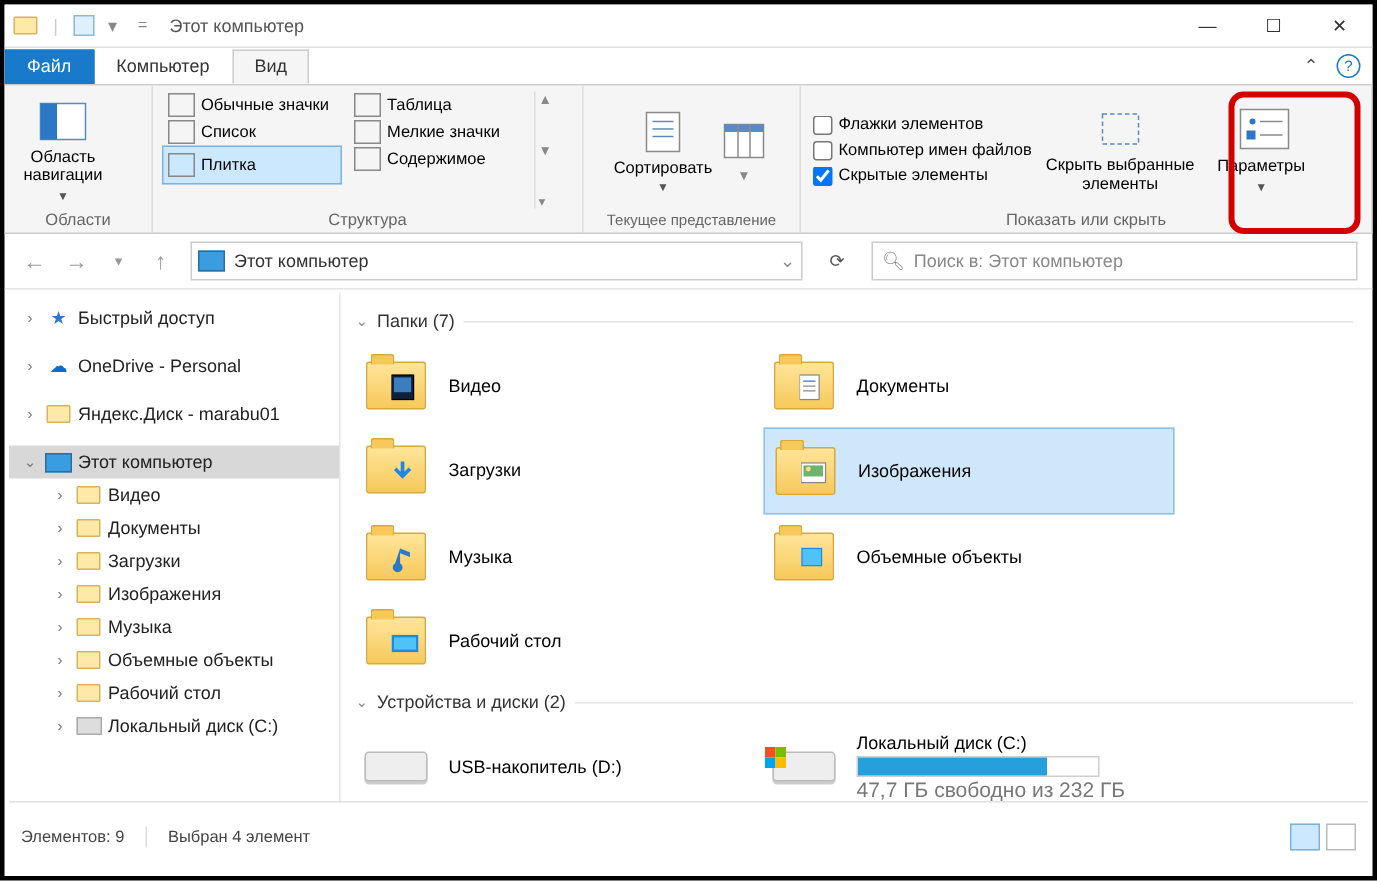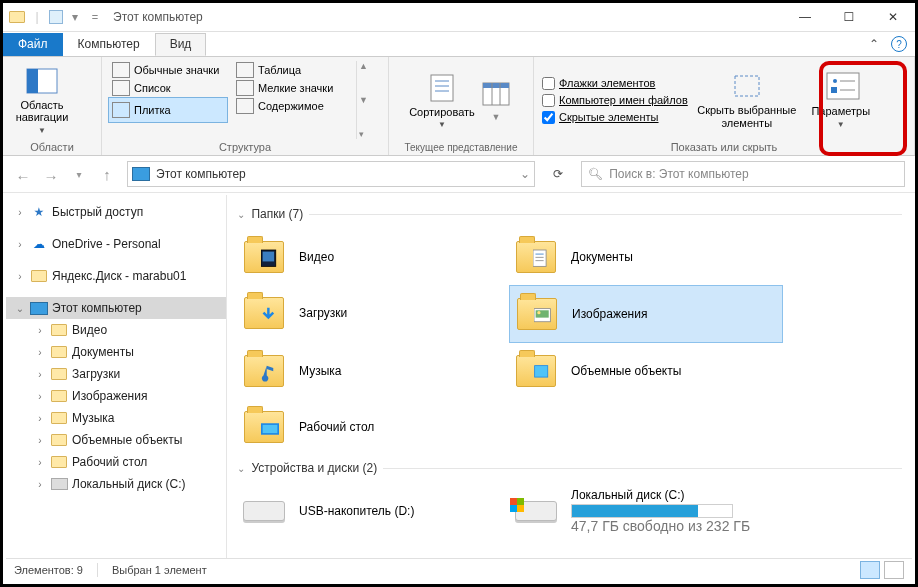--- a/index.html
+++ b/index.html
@@ -26,21 +26,21 @@
 .ribbon{height:98px;background:#f5f5f5;border-bottom:1px solid #ccc;display:flex;}
 .group{border-right:1px solid #ddd;padding:4px 6px 2px;display:flex;flex-direction:column;justify-content:space-between;}
 .group-label{text-align:center;font-size:11px;color:#666;padding-top:2px;}
 .group-body{display:flex;gap:4px;flex:1;}
 .btn-big{display:flex;flex-direction:column;align-items:center;justify-content:center;width:66px;text-align:center;font-size:11px;line-height:1.15;gap:2px;padding:2px 0;}
 .btn-big .bicon{width:32px;height:32px;}
 .layout-list{display:flex;flex-direction:column;}
 .layout-row{display:flex;align-items:center;padding:1px 4px;gap:4px;font-size:11px;min-width:112px;}
 .layout-row.sel{background:#cce8ff;border:1px solid #7bb3e0;padding:4px 3px;}
 .layico{width:16px;height:14px;display:inline-block;border:1px solid #888;}
-.checkrow{display:flex;align-items:center;gap:4px;font-size:11px;padding:1px 2px;text-decoration:underline;}
+.checkrow{display:flex;align-items:center;gap:4px;font-size:11px;padding:1px 2px;}
 .checkrow input{margin:0;width:13px;height:13px;}
 .drop-caret{font-size:8px;color:#555;display:block;}
 .options-hl{position:absolute;right:8px;top:58px;width:80px;height:87px;border:4px solid #d40000;border-radius:10px;pointer-events:none;}
 
 
 .addressbar{height:36px;display:flex;align-items:center;gap:10px;padding:0 10px;border-bottom:1px solid #e5e5e5;}
 .navarrows{display:flex;gap:8px;color:#999;font-size:15px;align-items:center;}
 .navarrows span{width:20px;text-align:center;}
 .addrbox{flex:1;height:24px;border:1px solid #ccc;display:flex;align-items:center;padding:0 4px;gap:6px;font-size:12px;color:#333;}
 .addrbox .pc-ico{width:16px;height:12px;background:#3a9de0;border:1px solid #2a6ea0;}
@@ -67,21 +67,21 @@
 .item .sub{font-size:14px;color:#777;}
 .drive-bar{width:160px;height:12px;border:1px solid #cfcfcf;margin-top:2px;background:#fff;display:flex;}
 .drive-bar .fill{background:#26a0da;height:100%;}
 
 .ifolder{width:38px;height:30px;background:linear-gradient(#ffe59a,#f6c95a);border:1px solid #d8a93a;border-radius:2px;position:relative;}
 .ifolder::before{content:"";position:absolute;top:-6px;left:2px;width:14px;height:6px;background:#f6c95a;border:1px solid #d8a93a;border-bottom:none;border-radius:2px 2px 0 0;}
 .istrip{position:absolute;right:4px;bottom:3px;width:18px;height:20px;}
 .ihdd{width:40px;height:18px;background:#eee;border:1px solid #bbb;border-radius:3px;box-shadow:0 2px 0 #ccc;}
 
 
-.statusbar{position:absolute;bottom:3px;left:3px;right:3px;height:22px;background:#fff;border-top:1px solid #e0e0e0;display:flex;align-items:center;font-size:11px;color:#444;padding:0 8px;gap:14px;}
+.statusbar{position:absolute;bottom:3px;left:3px;right:3px;height:22px;background:#fff;border-top:1px solid #e0e0e0;display:flex;align-items:center;font-size:11px;color:#444;padding:12px 8px;gap:14px;}
 .statusbar .sep{width:1px;height:14px;background:#ddd;}
 .statusbar .viewbtns{margin-left:auto;display:flex;gap:4px;}
 .viewbtns span{width:18px;height:16px;border:1px solid #bbb;display:inline-block;}
 .viewbtns .act{background:#cce8ff;border-color:#7bb3e0;}
 </style>
 </head>
 <body>
 
 <div class="titlebar">
   <div class="qat">
@@ -468,18 +468,18 @@
             <div class="sub">47,7 ГБ свободно из 232 ГБ</div>
           </div>
         </div>
       </div>
   </div>
 </div>
 
 <div class="statusbar">
   <span>Элементов: 9</span>
   <span class="sep"></span>
-  <span>Выбран 1 элемент</span>
+  <span>Выбран 4 элемент</span>
   <div class="viewbtns">
     <span class="act"></span>
     <span></span>
   </div>
 </div>
 
 </body></html>

